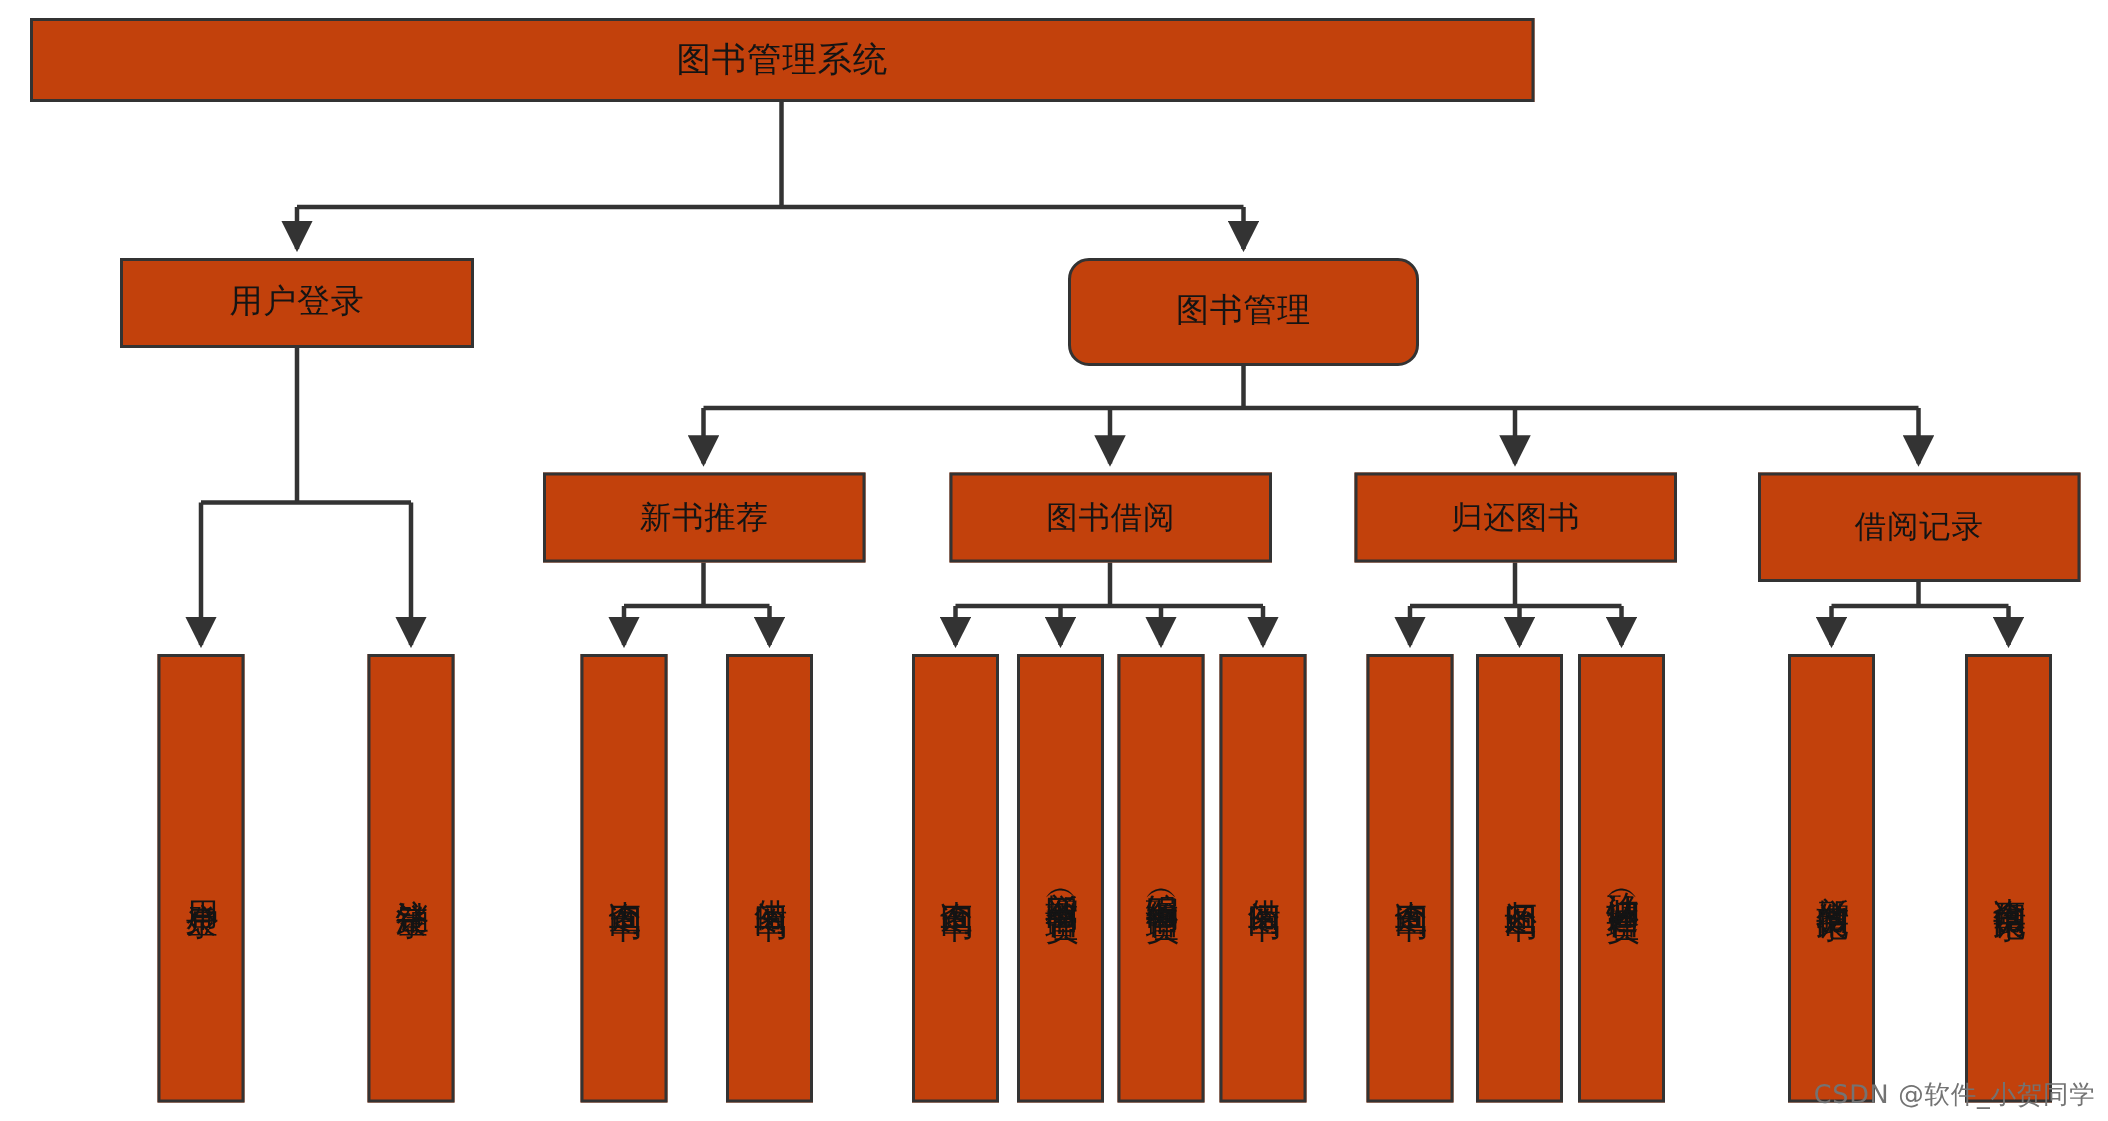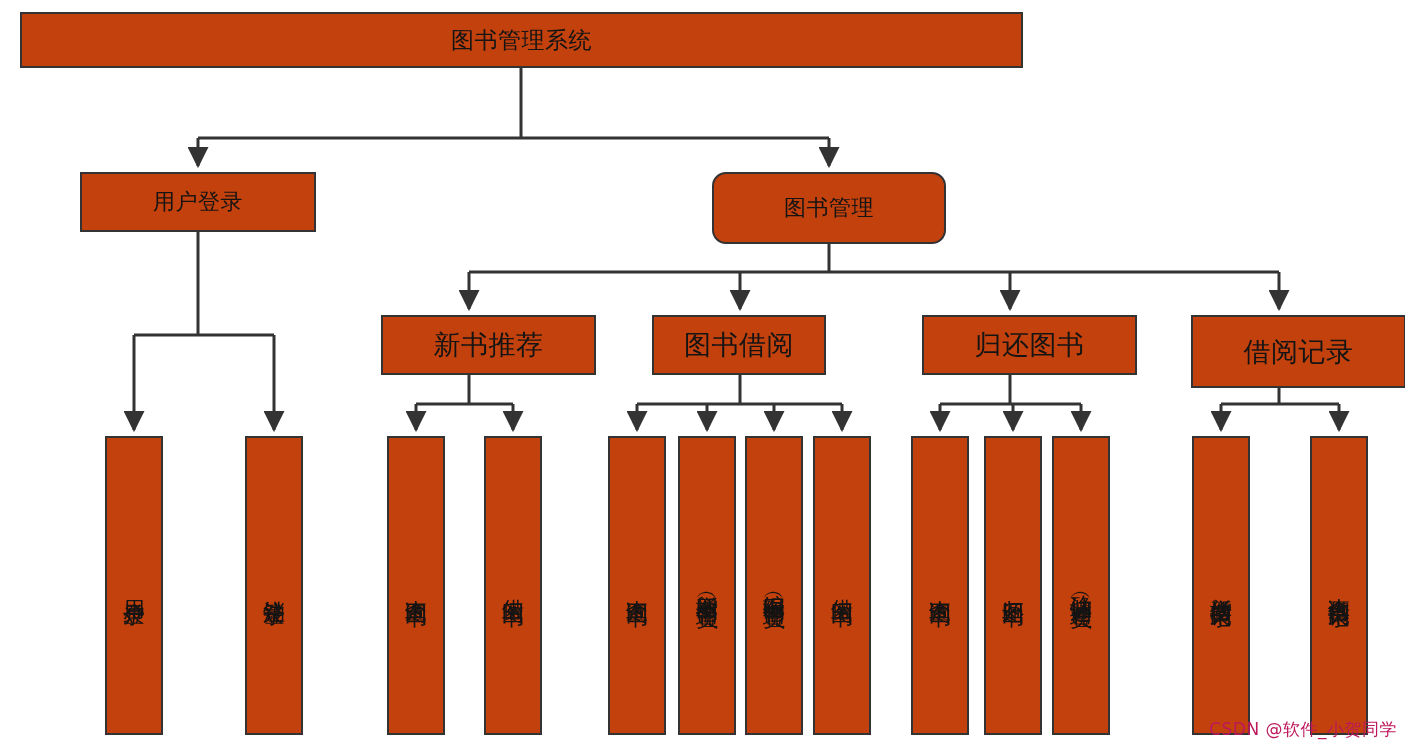--- a/index.html
+++ b/index.html
@@ -29,39 +29,39 @@
     display:flex;
     align-items:center;
     justify-content:center;
     font-size:21px;
     line-height:1.15;
     color:#141414;
     letter-spacing:0.5px;
   }
   .node.root{font-size:23px;}
   .node.level2{font-size:22px;}
-  .node.level3{font-size:27px;margin-left:19px;}
+  .node.level3{font-size:21px;}
   
   .node.leaf{
     writing-mode:vertical-rl;
     text-orientation:upright;
     align-items:center;
     justify-content:center;
     font-size:22px;
     line-height:1.08;
     letter-spacing:2px;
     padding:6px 0;
     white-space:nowrap;
   }
   .watermark{
     position:absolute;
     right:8px;
     bottom:6px;
     font-size:17px;
-    color:#be185d;
+    color:#737373;
     letter-spacing:0.5px;
     white-space:nowrap;
     user-select:none;
   }
 </style>
 </head>
 <body>
 
 <div id="diagram">
 
@@ -114,21 +114,21 @@
       <path d="M 1339 404 L 1339 430" marker-end="url(#arrow)"></path>
     </g>
   </svg>
 
   <div class="node root" style="left: 20px; top: 12px; width: 1003px; height: 56px;">图书管理系统</div>
 
   <div class="node level2" style="left: 80px; top: 172px; width: 236px; height: 60px;">用户登录</div>
   <div class="node level2" style="left: 712px; top: 172px; width: 234px; height: 72px; border-radius: 14px;">图书管理</div>
 
   <div class="node level3" style="left: 362px; top: 315px; width: 215px; height: 60px;">新书推荐</div>
-  <div class="node level3" style="left: 633px; top: 315px; width: 174px; height: 60px;">图书借阅</div>
+  <div class="node level3" style="left: 633px; top: 315px; width: 215px; height: 60px;">图书借阅</div>
   <div class="node level3" style="left: 903px; top: 315px; width: 215px; height: 60px;">归还图书</div>
   <div class="node level3" style="left: 1172px; top: 315px; width: 215px; height: 73px;">借阅记录</div>
 
   <div class="node leaf" style="left: 105px; top: 436px; width: 58px; height: 299px;">用户登录</div>
   <div class="node leaf" style="left: 245px; top: 436px; width: 58px; height: 299px;">注销登录</div>
   <div class="node leaf" style="left: 387px; top: 436px; width: 58px; height: 299px;">查询图书</div>
   <div class="node leaf" style="left: 484px; top: 436px; width: 58px; height: 299px;">借阅图书</div>
   <div class="node leaf" style="left: 608px; top: 436px; width: 58px; height: 299px;">查询图书</div>
   <div class="node leaf" style="left: 678px; top: 436px; width: 58px; height: 299px;">新增图书（管理员）</div>
   <div class="node leaf" style="left: 745px; top: 436px; width: 58px; height: 299px;">编辑图书（管理员）</div>

